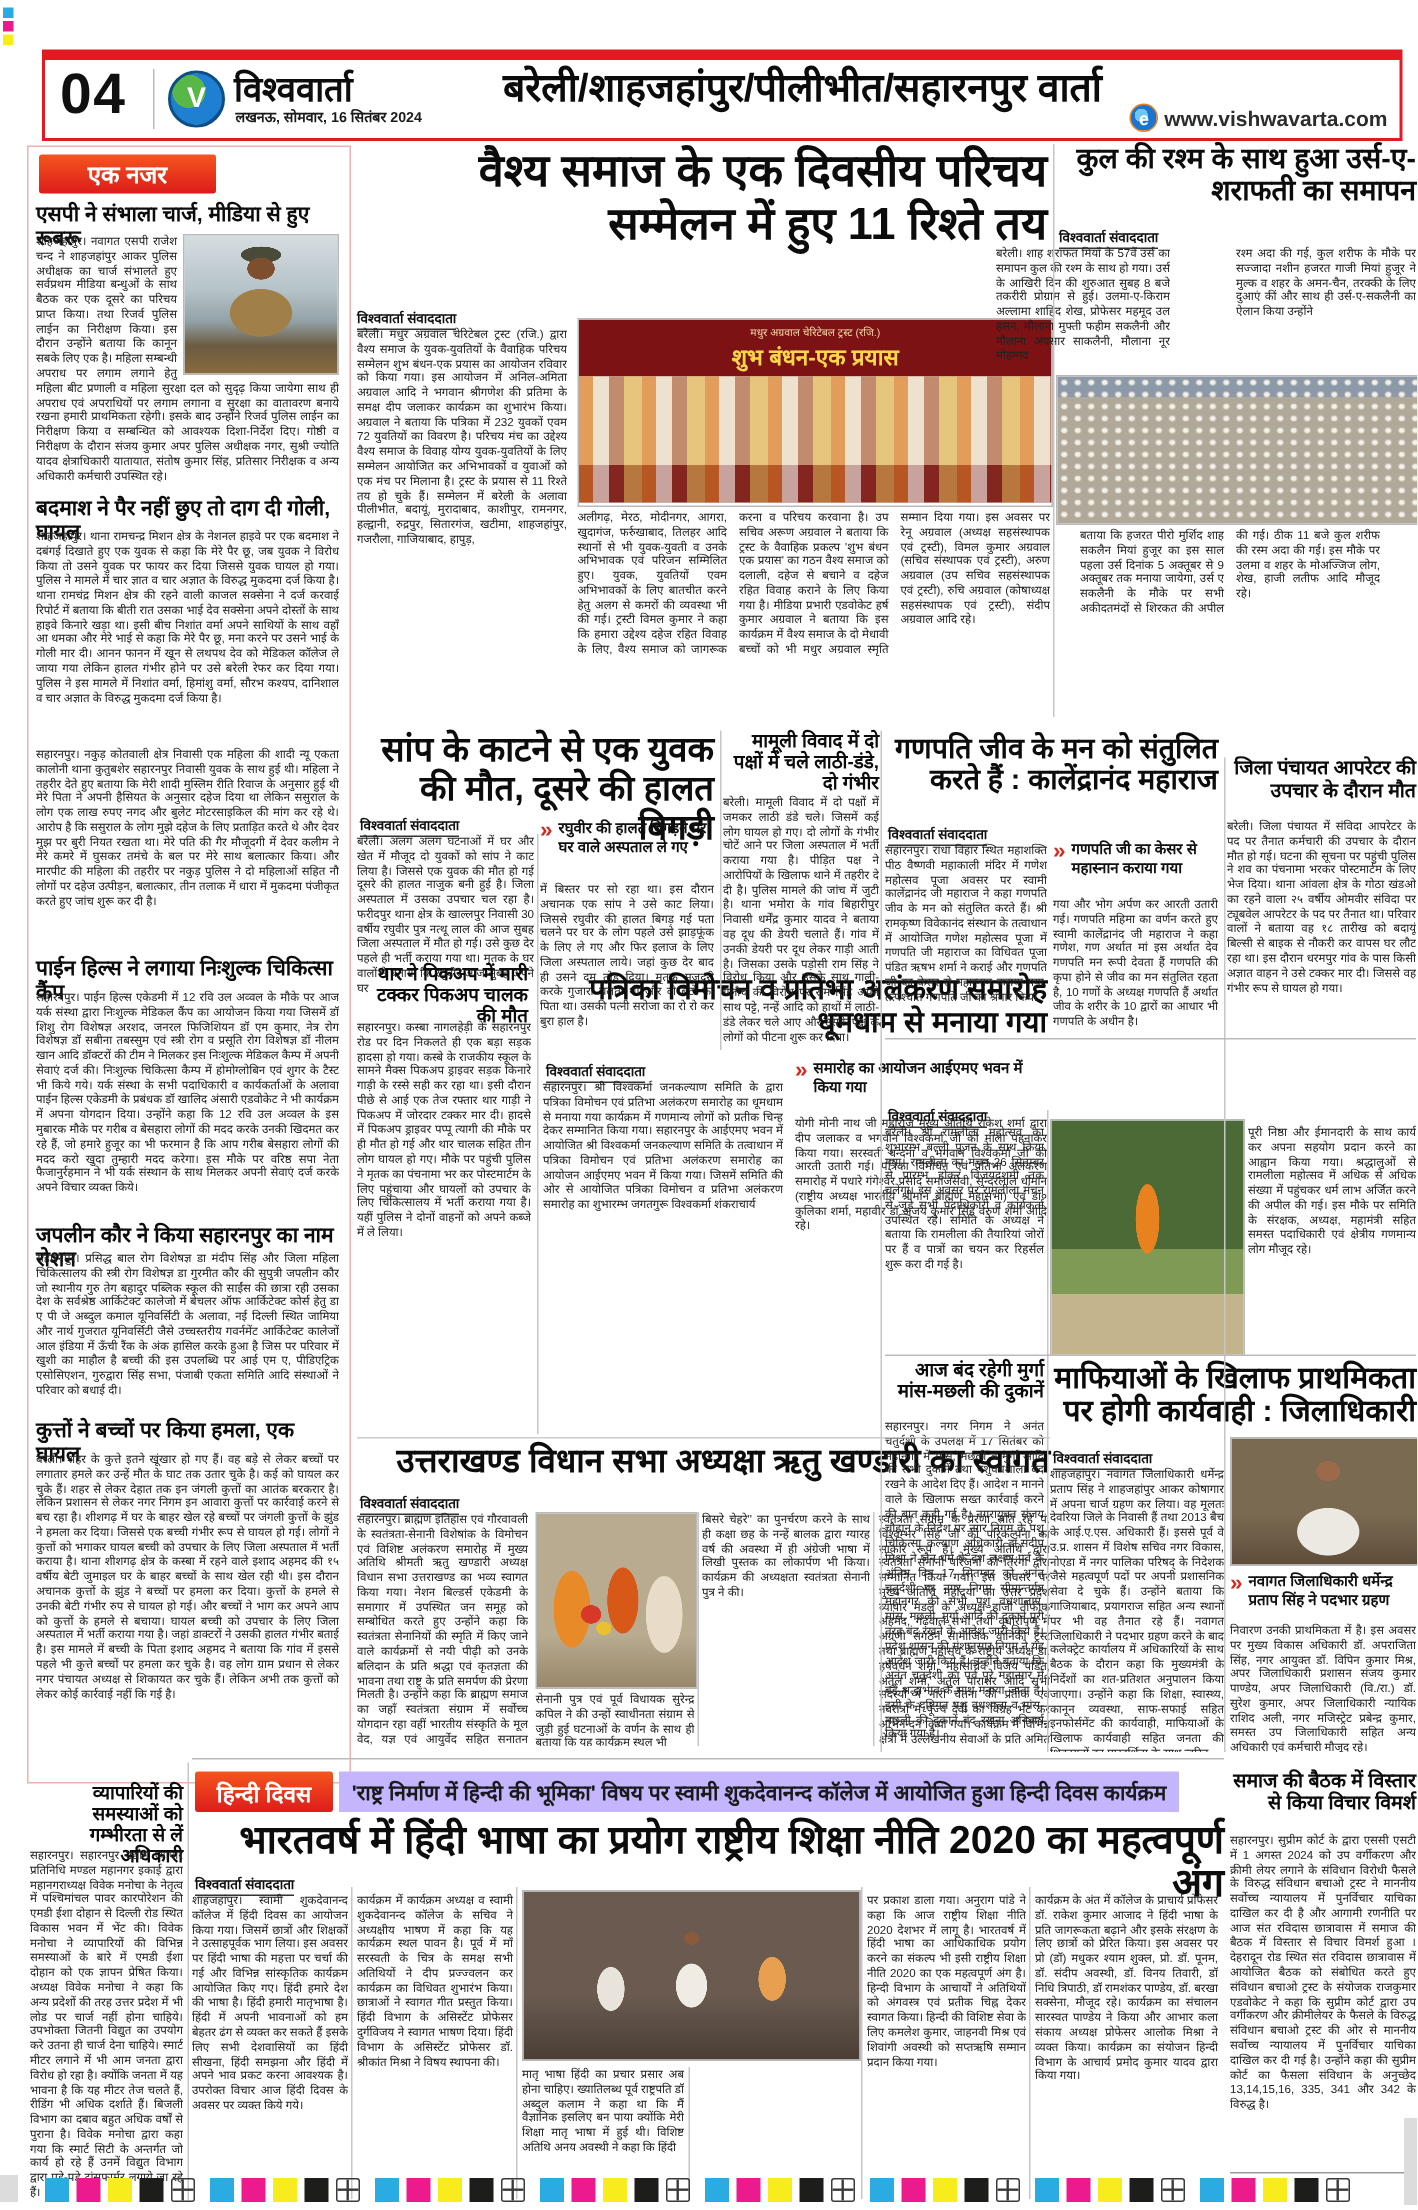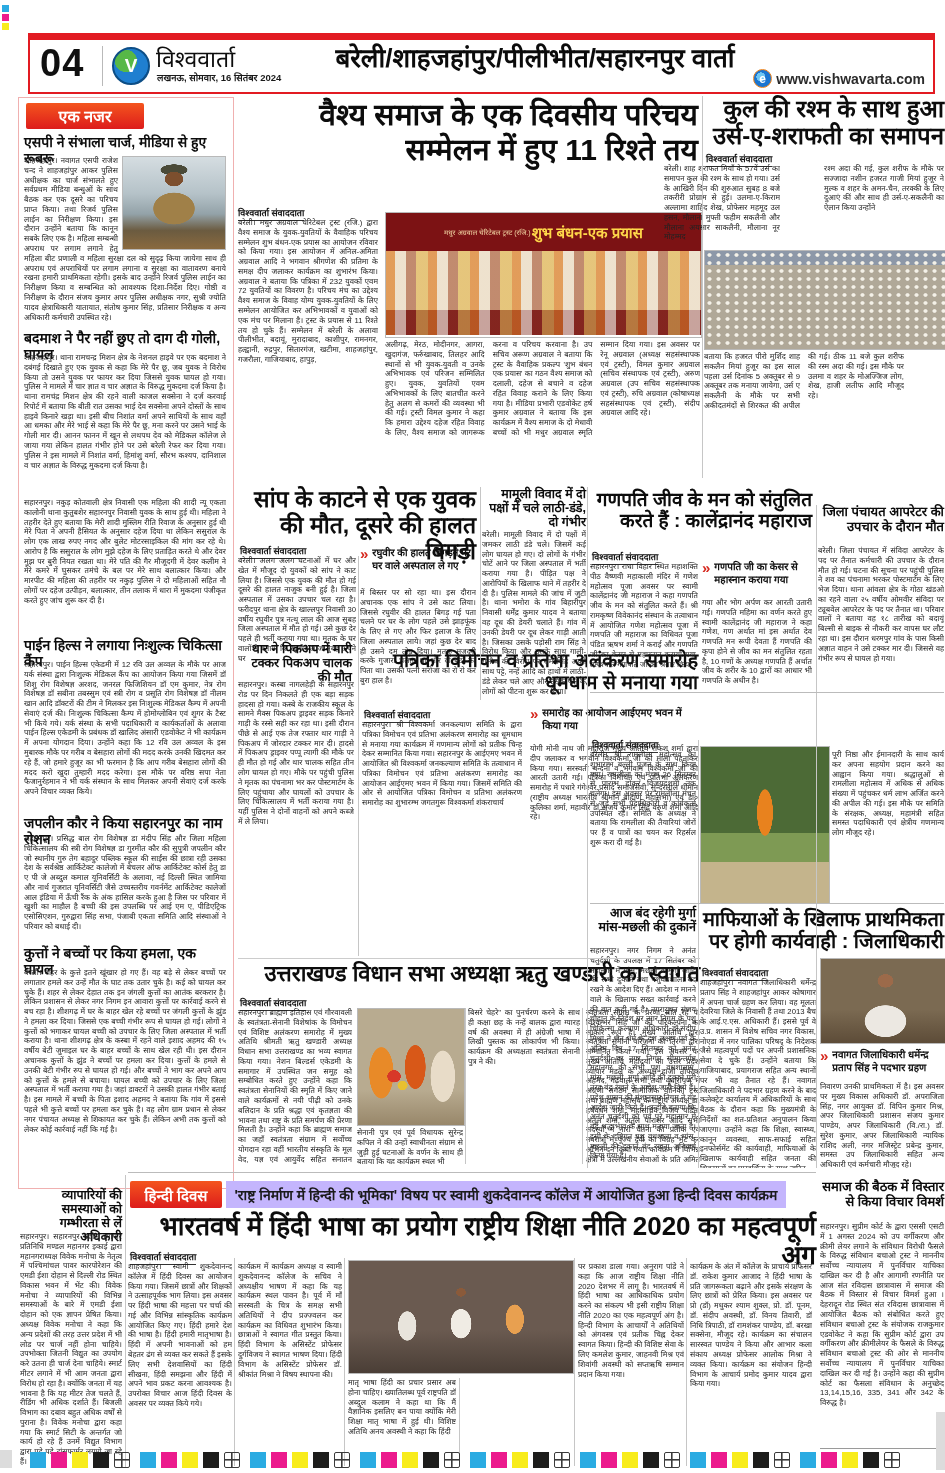--- a/index.html
+++ b/index.html
@@ -14,21 +14,21 @@
   .vr{position:absolute;width:1px;background:#c6c6c6;}
   .hr{position:absolute;height:1px;background:#9a9a9a;}
   .tag{background:linear-gradient(180deg,#f4551e,#dd1c1b);color:#fff;font-weight:700;display:flex;align-items:center;justify-content:center;border-radius:2px;}
   .band{background:#c4b5fd;display:flex;align-items:center;justify-content:center;font-weight:700;color:#1a1a1a;}
   .ph{position:absolute;overflow:hidden;border:1px solid #b9b9b9;}
   .ph-officer{background:
     radial-gradient(ellipse 15px 12px at 50% 24%,#7d4f2e 0 60%,transparent 62%),
     radial-gradient(ellipse 22px 9px at 50% 14%,#4a4a38 0 60%,transparent 62%),
     radial-gradient(ellipse 34px 26px at 50% 56%,#a08048 0 60%,transparent 62%),
     linear-gradient(180deg,#d5dde1 0%,#b5c2c8 40%,#93a2a8 62%,#6b5b40 80%,#8a6a3f 100%);}
-  .stage-top{height:38px;background:#7c1214;display:flex;flex-direction:row;align-items:center;justify-content:center;gap:1px;}
+  .stage-top{height:38px;background:#7c1214;display:flex;flex-direction:column;align-items:center;justify-content:center;gap:1px;}
   .stage-org{font-size:7px;color:#f4d8a6;white-space:nowrap;}
   .stage-title{font-size:15px;font-weight:800;color:#ffd84a;white-space:nowrap;}
   .stage-crowd{height:84px;background:
     repeating-linear-gradient(90deg,rgba(233,128,38,.55) 0 9px,rgba(252,248,240,.6) 9px 20px,rgba(150,40,30,.35) 20px 30px,rgba(242,203,94,.5) 30px 42px),
     linear-gradient(180deg,#d9c09a 0 70%,#7a2420 70% 100%);}
   .ph-crowd{background:
     radial-gradient(#f4f1e8 1.5px,transparent 2.6px),
     linear-gradient(180deg,#8d98a8 0 14%,#b0a898 14% 100%);
     background-size:9px 8px,100% 100%;}
   .ph-ramlila{background:
@@ -50,21 +50,21 @@
     radial-gradient(ellipse 15px 24px at 74% 52%,#e8a050 0 60%,transparent 62%),
     radial-gradient(ellipse 17px 24px at 50% 56%,#f0ece4 0 60%,transparent 62%),
     radial-gradient(ellipse 8px 7px at 50% 28%,#8a5a3a 0 60%,transparent 62%),
     linear-gradient(180deg,#6a5a50 0 62%,#4a3e36 100%);}
   .hdr{position:absolute;left:28px;top:33px;width:903px;height:52px;border:2px solid #e21b22;border-top:7px solid #e21b22;background:#fff;}
   .pgnum{position:absolute;left:10px;top:2px;font-size:38px;font-weight:800;color:#101010;letter-spacing:1px;}
   .hdr-sep{position:absolute;left:72px;top:6px;width:1px;height:40px;background:#b9b9b9;}
   .logo{position:absolute;left:82px;top:7px;width:34px;height:34px;border-radius:50%;
     background:radial-gradient(circle at 35% 35%,#57b847 0 35%,#1f7fd0 36% 75%,#0d5aa8 76% 100%);
     color:#fff;font-weight:800;font-size:19px;display:flex;align-items:center;justify-content:center;border:2px solid #0d4e86;}
-  .masth{position:absolute;left:126px;top:2px;font-size:23px;font-weight:400;color:#0d0d0d;}
+  .masth{position:absolute;left:126px;top:2px;font-size:23px;font-weight:700;color:#0d0d0d;}
   .dtl{position:absolute;left:127px;top:31px;font-size:9.5px;font-weight:700;color:#1a1a1a;}
   .edtitle{position:absolute;left:270px;top:5px;width:470px;text-align:center;font-size:26px;font-weight:800;color:#0b0b0b;line-height:1.05;}
   .website{position:absolute;right:8px;bottom:4px;display:flex;align-items:center;gap:4px;font-size:14px;font-weight:700;color:#2c2c2c;}
   .eicon{width:17px;height:17px;border-radius:50%;background:radial-gradient(circle at 40% 40%,#6ec6f2 0 30%,#1b75d0 31% 100%);color:#fff;font-size:12px;font-weight:800;display:flex;align-items:center;justify-content:center;border:1.5px solid #e8821e;}
   .onebox{position:absolute;left:18px;top:97px;width:214px;height:1090px;border:1px solid #f0b0b0;}
   .regrp{position:absolute;display:flex;gap:5px;align-items:center;}
   .regrp i{width:16px;height:16px;display:block;}
   .c-c{background:#2aabe2;} .c-m{background:#ec1a8d;} .c-y{background:#f8ec1c;} .c-k{background:#1d1d1b;}
   .regmark{width:14px;height:14px;border:1.6px solid #3a3a3a;border-radius:2px;
     background:linear-gradient(#3a3a3a,#3a3a3a) 50% 50%/100% 1.6px no-repeat,linear-gradient(#3a3a3a,#3a3a3a) 50% 50%/1.6px 100% no-repeat;}
@@ -156,26 +156,26 @@
   <div class="abs bd" style="left:530px;top:744px;width:168px;height:212px;">योगी मोनी नाथ जी महाराज मुख्य अतिथि राकेश शर्मा द्वारा दीप जलाकर व भगवान विश्वकर्मा जी को माला पहनाकर किया गया। सरस्वती वन्दना व भगवान विश्वकर्मा जी की आरती उतारी गई। पत्रिका विमोचन एवं प्रतिभा अलंकरण समारोह में पधारे गंगेश्वर प्रसाद समाजसेवी, सुन्दरलाल धीमान (राष्ट्रीय अध्यक्ष भारतीय श्रीमान ब्राह्मण महासभा) एवं डा० कुलिका शर्मा, महावीर डॉ अजय कुमार सिंह वरुण शर्मा आदि रहे।</div>
 
   <div class="abs hl" style="left:238px;top:962px;width:462px;font-size:22px;">उत्तराखण्ड विधान सभा अध्यक्षा ऋतु खण्डारी का स्वागत</div>
   <div class="abs" style="left:240px;top:992px;"><span class="by">विश्ववार्ता संवाददाता</span></div>
   <div class="abs bd" style="left:238px;top:1008px;width:114px;height:156px;">सहारनपुर। ब्राह्मण इतिहास एवं गौरवावली के स्वतंत्रता-सेनानी विशेषांक के विमोचन एवं विशिष्ट अलंकरण समारोह में मुख्य अतिथि श्रीमती ऋतु खण्डारी अध्यक्ष विधान सभा उत्तराखण्ड का भव्य स्वागत किया गया। नेशन बिल्डर्स एकेडमी के समागार में उपस्थित जन समूह को सम्बोधित करते हुए उन्होंने कहा कि स्वतंत्रता सेनानियों की स्मृति में किए जाने वाले कार्यक्रमों से नयी पीढ़ी को उनके बलिदान के प्रति श्रद्धा एवं कृतज्ञता की भावना तथा राष्ट्र के प्रति समर्पण की प्रेरणा मिलती है। उन्होंने कहा कि ब्राह्मण समाज का जहाँ स्वतंत्रता संग्राम में सर्वोच्च योगदान रहा वहीं भारतीय संस्कृति के मूल वेद, यज्ञ एवं आयुर्वेद सहित सनातन परम्पराओं तथा हिन्दुत्व के प्रति उनका समर्पण स्तुत्य है। उन्होंने ब्राह्मण समाज द्वारा प्रकाशित डॉ. हर्षवर्धन शर्मा द्वारा लिखी गई पुस्तक ''स्वाधीनता संग्राम के भूले</div>
   <div class="ph ph-bouquet" style="left:357px;top:1008px;width:106px;height:116px;"></div>
   <div class="abs bd" style="left:357px;top:1128px;width:106px;height:36px;">सेनानी पुत्र एवं पूर्व विधायक सुरेन्द्र कपिल ने की उन्हों स्वाधीनता संग्राम से जुड़ी हुई घटनाओं के वर्णन के साथ ही बताया कि यह कार्यक्रम स्थल भी</div>
   <div class="abs bd" style="left:468px;top:1008px;width:112px;height:156px;">बिसरे चेहरे'' का पुनर्चरण करने के साथ ही कक्षा छह के नन्हें बालक द्वारा ग्यारह वर्ष की अवस्था में ही अंग्रेजी भाषा में लिखी पुस्तक का लोकार्पण भी किया। कार्यक्रम की अध्यक्षता स्वतंत्रता सेनानी पुत्र ने की।</div>
   <div class="abs bd" style="left:586px;top:1008px;width:114px;height:156px;">स्वतंत्रता संग्राम के प्रेरणा स्रोत रहे पं. विश्वम्भर सिंह जी की परिकल्पना का साकार रूप है। मुख्य अतिथि द्वारा स्वतंत्रता सेनानी परिजनों को तिरंगा द्वारा सम्मानित किया गया। इस अवसर पर मुख्य अतिथि महोदया का उत्तर प्रदेश व्यापार मंडल के अध्यक्ष हाजी तौफीक अहमद, गढ़वाल सभा तथा वृधारोपण में अग्रणी संगठन सामाजिक वानिकी ट्रस्ट तथा ब्राह्मण महासंघ के राष्ट्रीय अध्यक्ष डा. हर्षवर्धन शर्मा, महासचिव विजय पंडित, अतुल शर्मा, अतुल पाराशर आदि सभी सदस्यों ने नारी चेतना की प्रतीक एवं नवरात्रों में पूज्य देवी का विग्रह भेंट कर अभिनन्दन किया गया। कार्यक्रम में विभिन्न क्षेत्रों में उल्लेखनीय सेवाओं के प्रति अमित कुमार रुइफ्रें, डा० अमित अग्रवाल ऋषिकेश, अमित गौतम, अमरदीप सिंह, मुकेश दीक्षित, विजय पंडित गाजियाबाद, नरेन्द्र कुमार शर्मा राजेश पंडित, दिनेश शर्मा, अतुल पाराशर आदि रहे।</div>
 
-  <div class="abs hl" style="left:704px;top:96px;width:240px;font-size:24px;">कुल की रश्म के साथ हुआ उर्स-ए-शराफती का समापन</div>
+  <div class="abs hl" style="left:704px;top:96px;width:240px;font-size:19px;">कुल की रश्म के साथ हुआ उर्स-ए-शराफती का समापन</div>
   <div class="abs" style="left:706px;top:148px;"><span class="by">विश्ववार्ता संवाददाता</span></div>
   <div class="abs bd" style="left:664px;top:164px;width:116px;height:84px;">बरेली। शाह शराफत मियाँ के 57वें उर्स का समापन कुल की रश्म के साथ हो गया। उर्स के आखिरी दिन की शुरुआत सुबह 8 बजे तकरीरी प्रोग्राम से हुई। उलमा-ए-किराम अल्लामा शाहिद शेख, प्रोफेसर महमूद उल हसन, मौलाना मुफ्ती फहीम सकलैनी और मौलाना अयसार साकलैनी, मौलाना नूर मोहम्मद</div>
   <div class="abs bd" style="left:824px;top:164px;width:120px;height:84px;">रश्म अदा की गई, कुल शरीफ के मौके पर सज्जादा नशीन हजरत गाजी मियां हुजूर ने मुल्क व शहर के अमन-चैन, तरक्की के लिए दुआएं कीं और साथ ही उर्स-ए-सकलैनी का ऐलान किया उन्होंने</div>
   <div class="ph ph-crowd" style="left:704px;top:250px;width:240px;height:98px;"></div>
-  <div class="abs bd" style="left:704px;top:352px;width:200px;height:146px;column-count:2;column-gap:8px;">बताया कि हजरत पीरो मुर्शिद शाह सकलैन मियां हुजूर का इस साल पहला उर्स दिनांक 5 अक्तूबर से 9 अक्तूबर तक मनाया जायेगा, उर्स ए सकलैनी के मौके पर सभी अकीदतमंदों से शिरकत की अपील की गई। ठीक 11 बजे कुल शरीफ की रस्म अदा की गई। इस मौके पर उलमा व शहर के मोअज्जिज लोग, शेख, हाजी लतीफ आदि मौजूद रहे।</div>
+  <div class="abs bd" style="left:720px;top:352px;width:200px;height:146px;column-count:2;column-gap:8px;">बताया कि हजरत पीरो मुर्शिद शाह सकलैन मियां हुजूर का इस साल पहला उर्स दिनांक 5 अक्तूबर से 9 अक्तूबर तक मनाया जायेगा, उर्स ए सकलैनी के मौके पर सभी अकीदतमंदों से शिरकत की अपील की गई। ठीक 11 बजे कुल शरीफ की रस्म अदा की गई। इस मौके पर उलमा व शहर के मोअज्जिज लोग, शेख, हाजी लतीफ आदि मौजूद रहे।</div>
 
   <div class="abs hl" style="left:482px;top:487px;width:104px;font-size:12.5px;">मामूली विवाद में दो पक्षों में चले लाठी-डंडे, दो गंभीर</div>
   <div class="abs bd" style="left:482px;top:530px;width:104px;height:172px;">बरेली। मामूली विवाद में दो पक्षों में जमकर लाठी डंडे चले। जिसमें कई लोग घायल हो गए। दो लोगों के गंभीर चोटें आने पर जिला अस्पताल में भर्ती कराया गया है। पीड़ित पक्ष ने आरोपियों के खिलाफ थाने में तहरीर दे दी है। पुलिस मामले की जांच में जुटी है। थाना भमोरा के गांव बिहारीपुर निवासी धर्मेंद्र कुमार यादव ने बताया वह दूध की डेयरी चलाते हैं। गांव में उनकी डेयरी पर दूध लेकर गाड़ी आती है। जिसका उसके पड़ोसी राम सिंह ने विरोध किया और उसके साथ गाली-गलौच की विरोध पर राम सिंह अपने साथ पट्टे, नन्हें आदि को हाथों में लाठी-डंडे लेकर चले आए और उसके पक्ष के लोगों को पीटना शुरू कर दिया।</div>
 
   <div class="abs hl" style="left:590px;top:489px;width:222px;font-size:19px;">गणपति जीव के मन को संतुलित करते हैं : कालेंद्रानंद महाराज</div>
   <div class="abs" style="left:592px;top:546px;"><span class="by">विश्ववार्ता संवाददाता</span></div>
   <div class="abs bd" style="left:590px;top:562px;width:108px;height:128px;">सहारनपुर। राधा विहार स्थित महाशक्ति पीठ वैष्णवी महाकाली मंदिर में गणेश महोत्सव पूजा अवसर पर स्वामी कालेंद्रानंद जी महाराज ने कहा गणपति जीव के मन को संतुलित करते हैं। श्री रामकृष्ण विवेकानंद संस्थान के तत्वाधान में आयोजित गणेश महोत्सव पूजा में गणपति जी महाराज का विधिवत पूजा पंडित ऋषभ शर्मा ने कराई और गणपति जी का केसर से महास्नान कराया गया, तत्पश्चात गणपति जी का श्रंगार किया</div>
   <div class="abs pull" style="left:702px;top:560px;width:110px;height:32px;">
     <span class="pm">»</span>
     <span>गणपति जी का केसर से महास्नान कराया गया</span>

